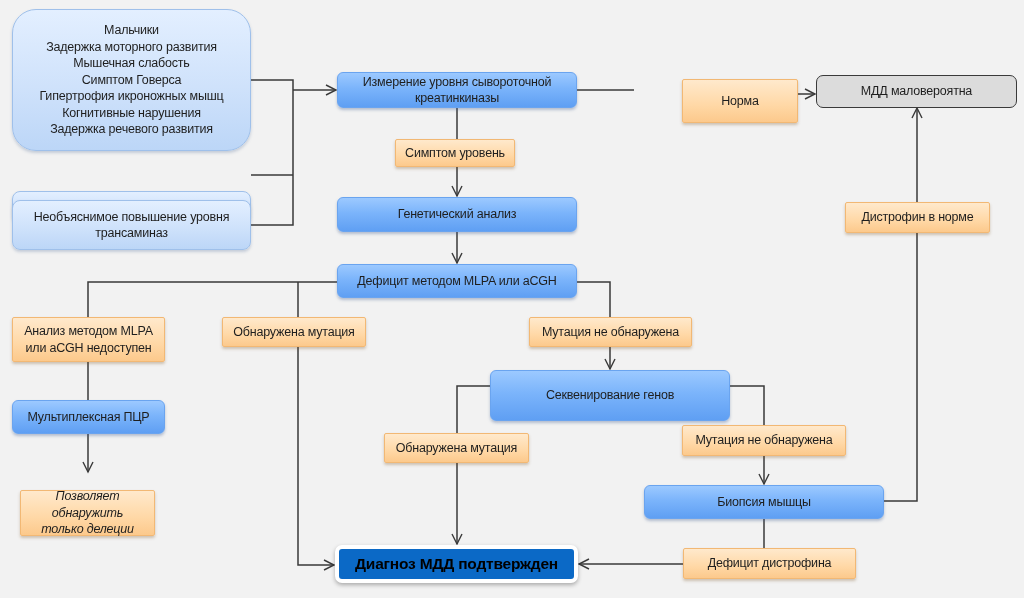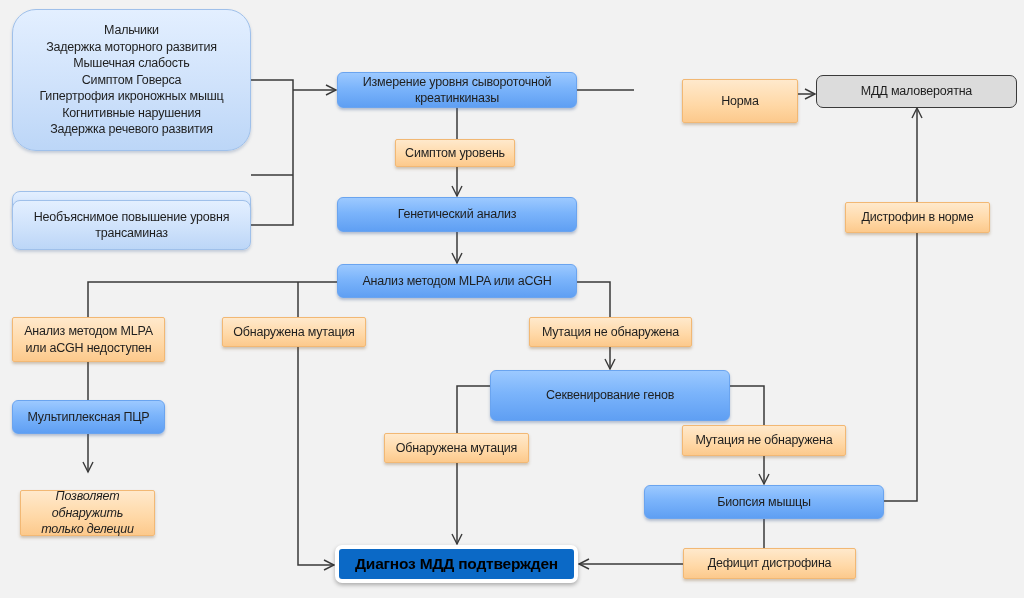--- a/index.html
+++ b/index.html
@@ -98,21 +98,21 @@
 <div class="node pale" style="left:12px;top:159px;width:239px;height:32px;margin-top:32px;">МДД в семейном анамнезе</div>
 <div class="node pale" style="left:12px;top:200px;width:239px;height:50px;">Необъяснимое повышение уровня
 трансаминаз</div>
 
 <div class="node blue" style="left:337px;top:72px;width:240px;height:36px;">Измерение уровня сывороточной
 креатинкиназы</div>
 <div class="node orange" style="left:634px;top:79px;width:116px;height:44px;margin-left:48px;">Норма</div>
 <div class="node gray" style="left:816px;top:75px;width:201px;height:33px;">МДД маловероятна</div>
 <div class="node orange" style="left:395px;top:139px;width:120px;height:28px;">Симптом уровень</div>
 <div class="node blue" style="left:337px;top:197px;width:240px;height:35px;">Генетический анализ</div>
-<div class="node blue" style="left:337px;top:264px;width:240px;height:34px;">Анализ методом MLPA или aCGH</div>
+<div class="node blue" style="left:337px;top:264px;width:240px;height:34px;">Дефицит методом MLPA или aCGH</div>
 
 <div class="node orange" style="left:12px;top:317px;width:153px;height:45px;">Анализ методом MLPA
 или aCGH недоступен</div>
 <div class="node blue" style="left:12px;top:400px;width:153px;height:34px;">Мультиплексная ПЦР</div>
 <div class="node orange" style="left:20px;top:490px;width:135px;height:46px;font-style:italic;">Позволяет обнаружить
 только делеции</div>
 <div class="node orange" style="left:222px;top:317px;width:144px;height:30px;">Обнаружена мутация</div>
 
 <div class="node orange" style="left:529px;top:317px;width:163px;height:30px;">Мутация не обнаружена</div>
 <div class="node blue" style="left:490px;top:370px;width:240px;height:51px;">Секвенирование генов</div>

